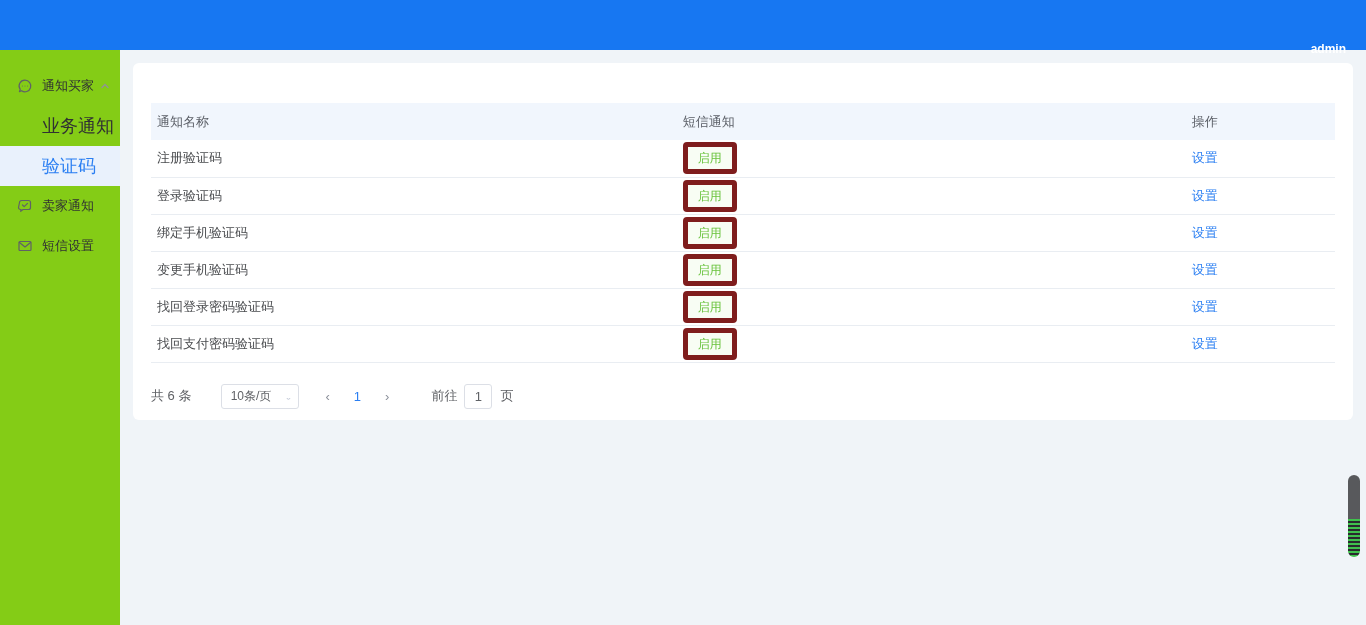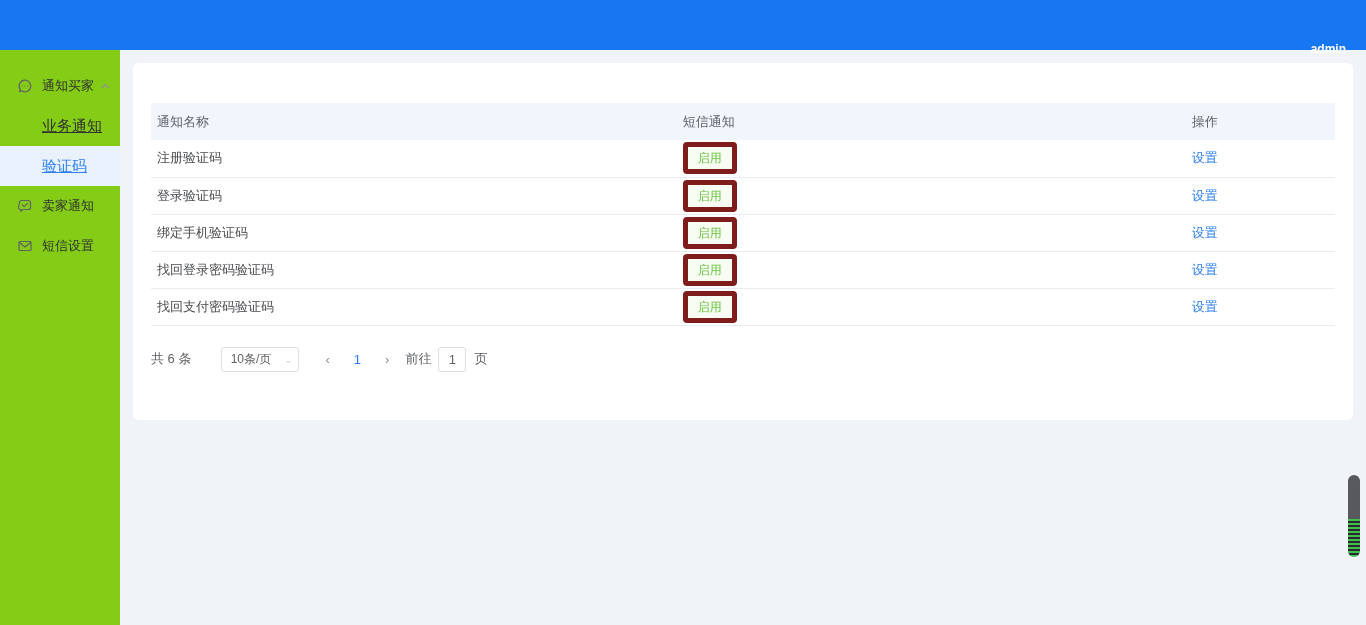--- a/index.html
+++ b/index.html
@@ -29,21 +29,21 @@
   .layout { display:flex; height:575px; }
   .sidebar { width:120px; background:#84cc16; padding-top:16px; flex-shrink:0; }
   .menu-item {
     height:40px; display:flex; align-items:center; padding:0 10px 0 17px;
     font-size:13px; color:#303133; cursor:pointer;
   }
   .menu-item .mi-icon { width:16px; height:16px; margin-right:9px; flex-shrink:0; display:flex; align-items:center; }
   .menu-item .chevron { margin-left:auto; display:flex; }
   .sub-item {
     height:40px; display:flex; align-items:center; padding-left:42px;
-    font-size:15px; color:#303133; cursor:pointer;text-decoration:underline;
+    font-size:18px; color:#303133; cursor:pointer;
   }
   .sub-item.selected { background:#e9f1fc; color:#2b7ff2; }
 
   
   .main { flex:1; padding:13px; }
   .card {
     background:#fff; border-radius:6px; height:357px;
     padding:40px 18px 0 18px;
   }
   table { width:100%; border-collapse:collapse; table-layout:fixed; }
@@ -73,21 +73,21 @@
     display:flex; align-items:center; justify-content:center; gap:16px;
     font-size:12px; color:#606266; cursor:pointer; background:#fff;
   }
   .pg-size .dd { color:#b4bccc; font-size:9px; transform:scaleX(1.4); }
   .pg-arrow {
     background:none; border:none; color:#8a8f99; font-size:13px; cursor:pointer;
     padding:0; font-family:inherit;
   }
   .pg-prev { margin-left:26px; }
   .pg-page { color:#2b7ff2; margin:0 24px; cursor:pointer; }
-  .pg-goto { margin-left:16px; margin-right:7px; }
+  .pg-goto { margin-left:42px; margin-right:7px; }
   .pg-input {
     width:28px; height:25px; border:1px solid #dcdfe6; border-radius:3px;
     text-align:center; font-size:13px; color:#606266; margin-right:8px;
     font-family:inherit; outline:none;
   }
 
   
   .scroll-thumb {
     position:absolute; right:6px; top:475px; width:12px; height:82px;
     border-radius:6px; overflow:hidden; cursor:grab;
@@ -170,20 +170,25 @@
             <td><span class="btn-enable">启用</span></td>
             <td><a class="link-setting">设置</a></td>
           </tr>
           <tr>
             <td>登录验证码</td>
             <td><span class="btn-enable">启用</span></td>
             <td><a class="link-setting">设置</a></td>
           </tr>
           <tr>
             <td>绑定手机验证码</td>
+            <td><span class="btn-enable">启用</span></td>
+            <td><a class="link-setting">设置</a></td>
+          </tr>
+          <tr>
+            <td>变更手机验证码</td>
             <td><span class="btn-enable">启用</span></td>
             <td><a class="link-setting">设置</a></td>
           </tr>
           <tr>
             <td>找回登录密码验证码</td>
             <td><span class="btn-enable">启用</span></td>
             <td><a class="link-setting">设置</a></td>
           </tr>
           <tr>
             <td>找回支付密码验证码</td>

